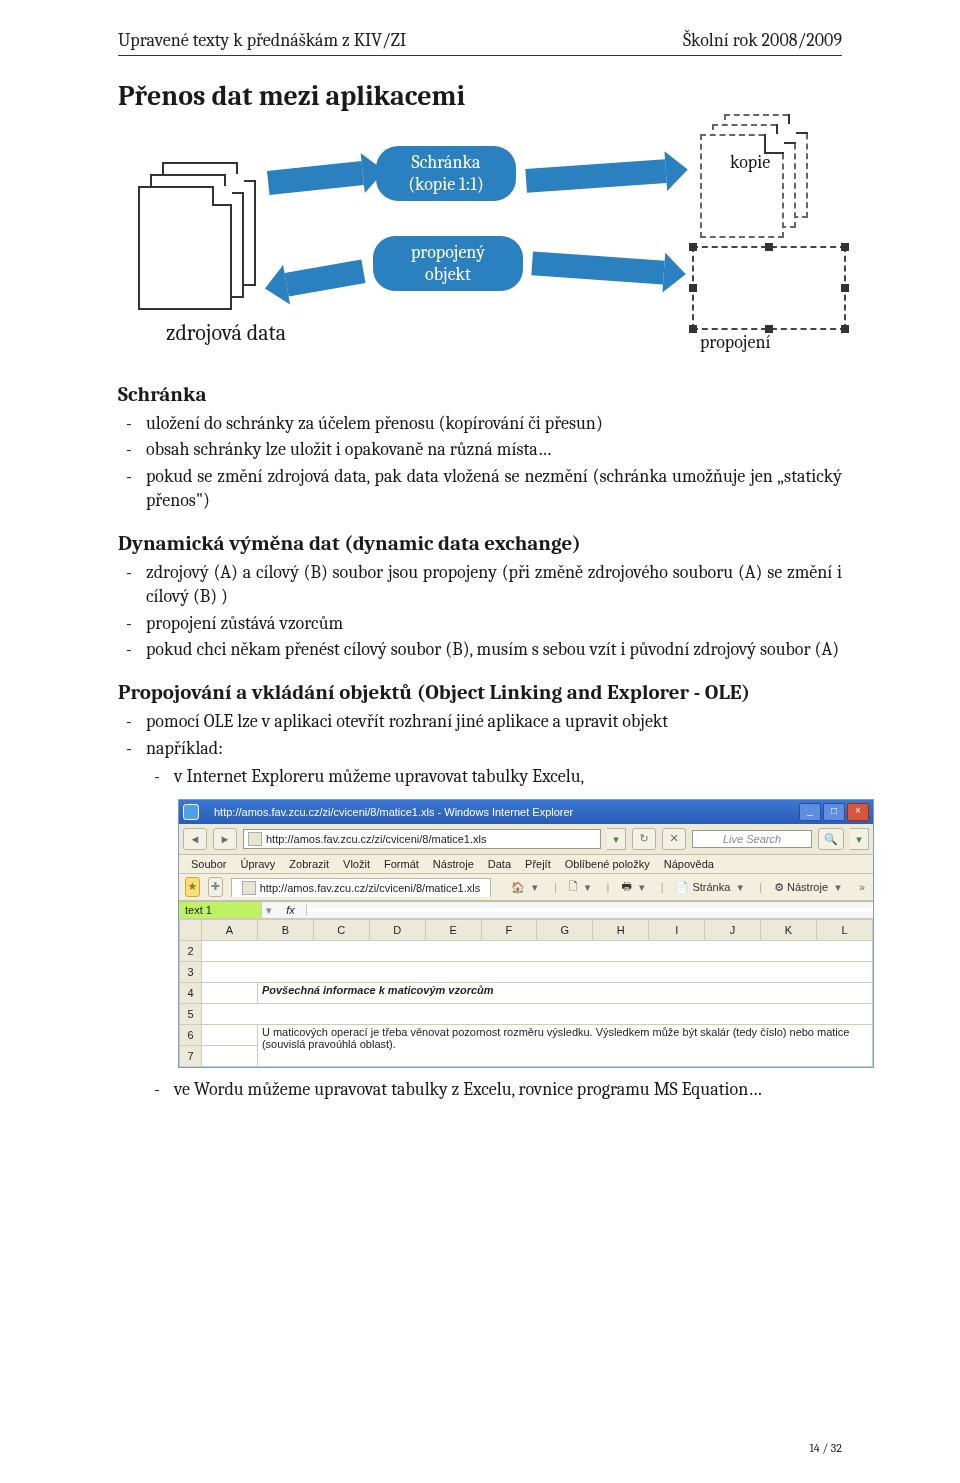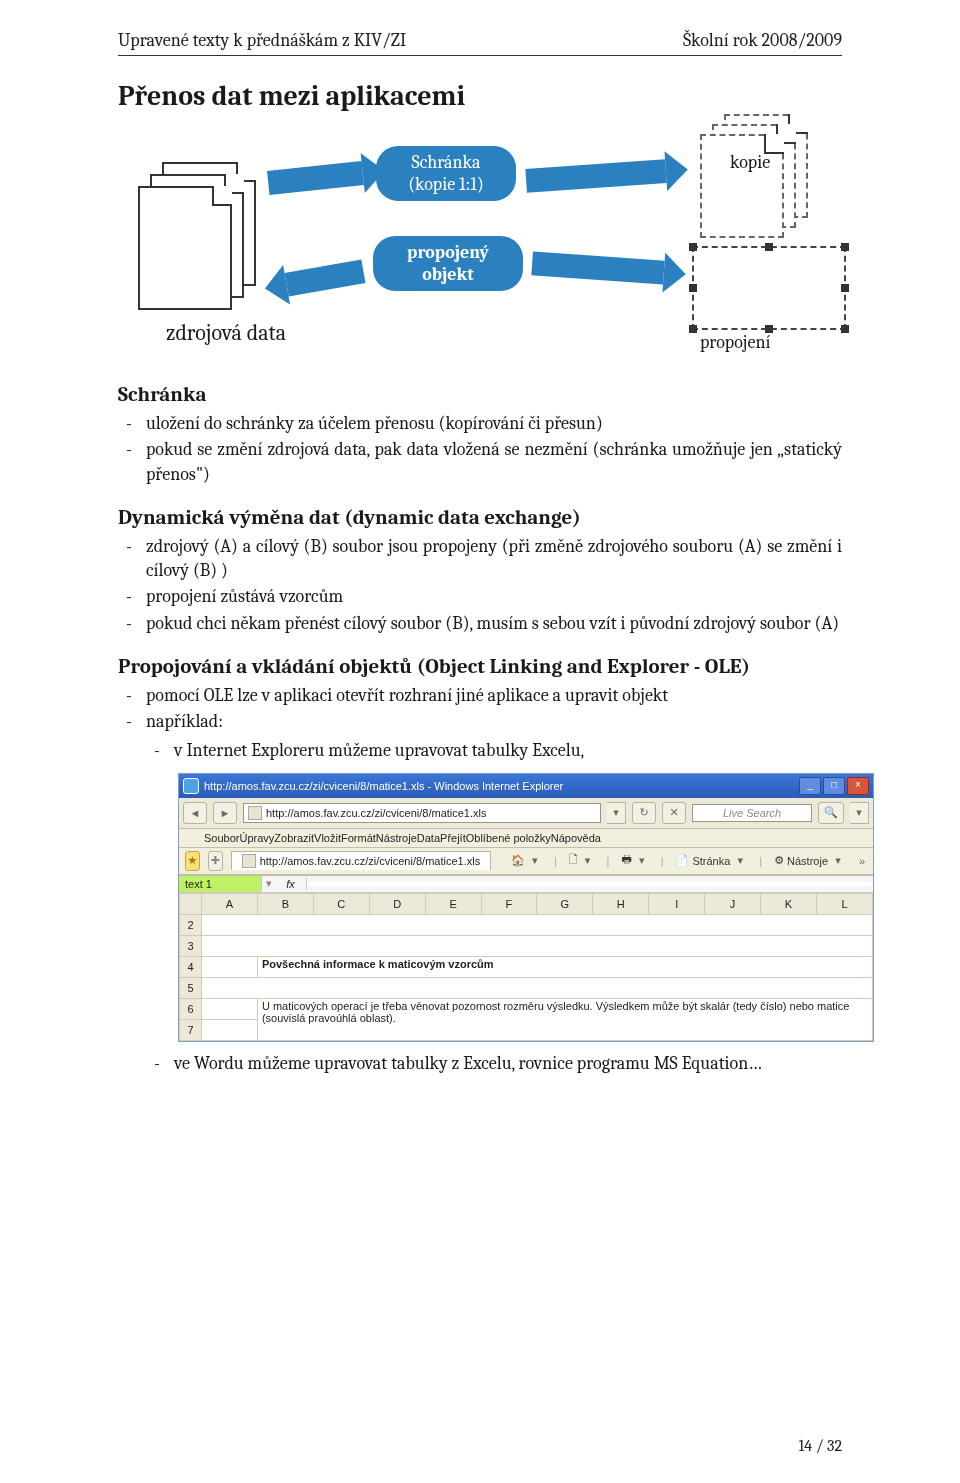--- a/index.html
+++ b/index.html
@@ -166,21 +166,21 @@
   }
   .ie-titlebar {
     display: flex;
     align-items: center;
     justify-content: space-between;
     background: linear-gradient(#3a77d6, #2a5cb5);
     color: #fff;
     padding: 3px 4px;
     font-size: 11px;
   }
-  .ie-titlebar .title-left { display: flex; align-items: center; gap: 5px; }
+  .ie-titlebar .title-left { display: flex; align-items: center; gap: 15px; }
   .ie-titlebar .title-left .ieicon {
     width: 14px; height: 14px; background: #4da1e8;
     border-radius: 3px; border: 1px solid #fff;
   }
   .ie-winbtns { display: flex; gap: 2px; }
   .ie-winbtns .wbtn {
     width: 20px; height: 16px;
     background: #5f8de0;
     border: 1px solid #2a4c9a;
     border-radius: 2px;
@@ -230,22 +230,22 @@
     color: #8a8a8a;
     font-style: italic;
     text-align: center;
   }
   .ie-addr .searchbtn {
     width: 24px; height: 20px; background: #f3f1e6; border: 1px solid #b9b59c;
     border-radius: 3px; display: flex; align-items: center; justify-content: center;
     color: #4a73b5;
   }
   .ie-menu {
-    display: flex; 
-    padding: 3px 25px;
+    display: flex; gap: 14px;
+    padding: 3px 12px;
     background: #f2efde;
     border-bottom: 1px solid #c2bfa9;
   }
   .ie-tabrow {
     display: flex; align-items: center; gap: 8px;
     padding: 3px 6px;
     background: #f2efde;
     border-bottom: 1px solid #c2bfa9;
   }
   .ie-tabrow .star {
@@ -300,26 +300,26 @@
     height: 18px;
     font-size: 11px;
     background: #fff;
   }
   .excel-grid th {
     background: #ece9d8;
     font-weight: normal;
   }
   .excel-grid th.rowhdr { width: 22px; }
   .excel-grid td { padding: 1px 4px; vertical-align: top; }
-  .excel-grid .title-cell { font-weight: bold; }
+  .excel-grid .title-cell { font-weight: bold; font-style: italic; }
   .footer {
     position: absolute;
     right: 72px;
     bottom: 28px;
-    font-size: 16px;
+    font-size: 12px;
   }
 </style>
 </head>
 <body>
 
 <div class="page">
   <div class="header-row">
     <span>Upravené texty k přednáškám z KIV/ZI</span>
     <span class="right">Školní rok 2008/2009</span>
   </div>
@@ -340,21 +340,21 @@
         </div>
       <div class="stack-label">zdrojová data</div>
     </div>
 
     <div class="pill" style="left:258px; top:20px; width:140px;">
       <span style="white-space:pre-line;">Schránka
 (kopie 1:1)</span>
     </div>
 
     <div class="pill" style="left:255px; top:110px; width:150px;">
-      <span style="white-space:pre-line;font-weight:bold;">propojený
+      <span style="white-space:pre-line;">propojený
 objekt</span>
     </div>
 
     <div class="arrow right" style="left:150px; top:40px; width:95px; height:24px; transform:rotate(-6deg);"></div>
     <div class="arrow right" style="left:408px; top:38px; width:140px; height:24px; transform:rotate(-4deg);"></div>
 
     <div class="arrow right" style="left:414px; top:130px; width:132px; height:24px; transform:rotate(4deg);"></div>
     <div class="arrow left" style="left:168px; top:140px; width:78px; height:24px; transform:rotate(-10deg);"></div>
 
     <div class="copy-stack" style="position:absolute; left:576px; top:-12px; width:120px; height:120px;">
@@ -379,20 +379,21 @@
       <div class="handle" style="left:-5px; bottom:-5px;"></div>
       <div class="handle" style="left:50%; bottom:-5px; margin-left:-4px;"></div>
       <div class="handle" style="right:-5px; bottom:-5px;"></div>
     </div>
     <div class="linked-label">propojení</div>
   </div>
 
   <h3 class="subhead">Schránka</h3>
   <ul class="dash">
     <li>uložení do schránky za účelem přenosu (kopírování či přesun)</li>
+    <li>obsah schránky lze uložit i opakovaně na různá místa…</li>
     <li>pokud se změní zdrojová data, pak data vložená se nezmění (schránka umožňuje jen „statický přenos")</li>
   </ul>
 
   <h3 class="subhead">Dynamická výměna dat (dynamic data exchange)</h3>
   <ul class="dash">
     <li>zdrojový (A) a cílový (B) soubor jsou propojeny (při změně zdrojového souboru (A) se změní i cílový (B) )</li>
     <li>propojení zůstává vzorcům</li>
     <li>pokud chci někam přenést cílový soubor (B), musím s sebou vzít i původní zdrojový soubor (A)</li>
   </ul>
 

